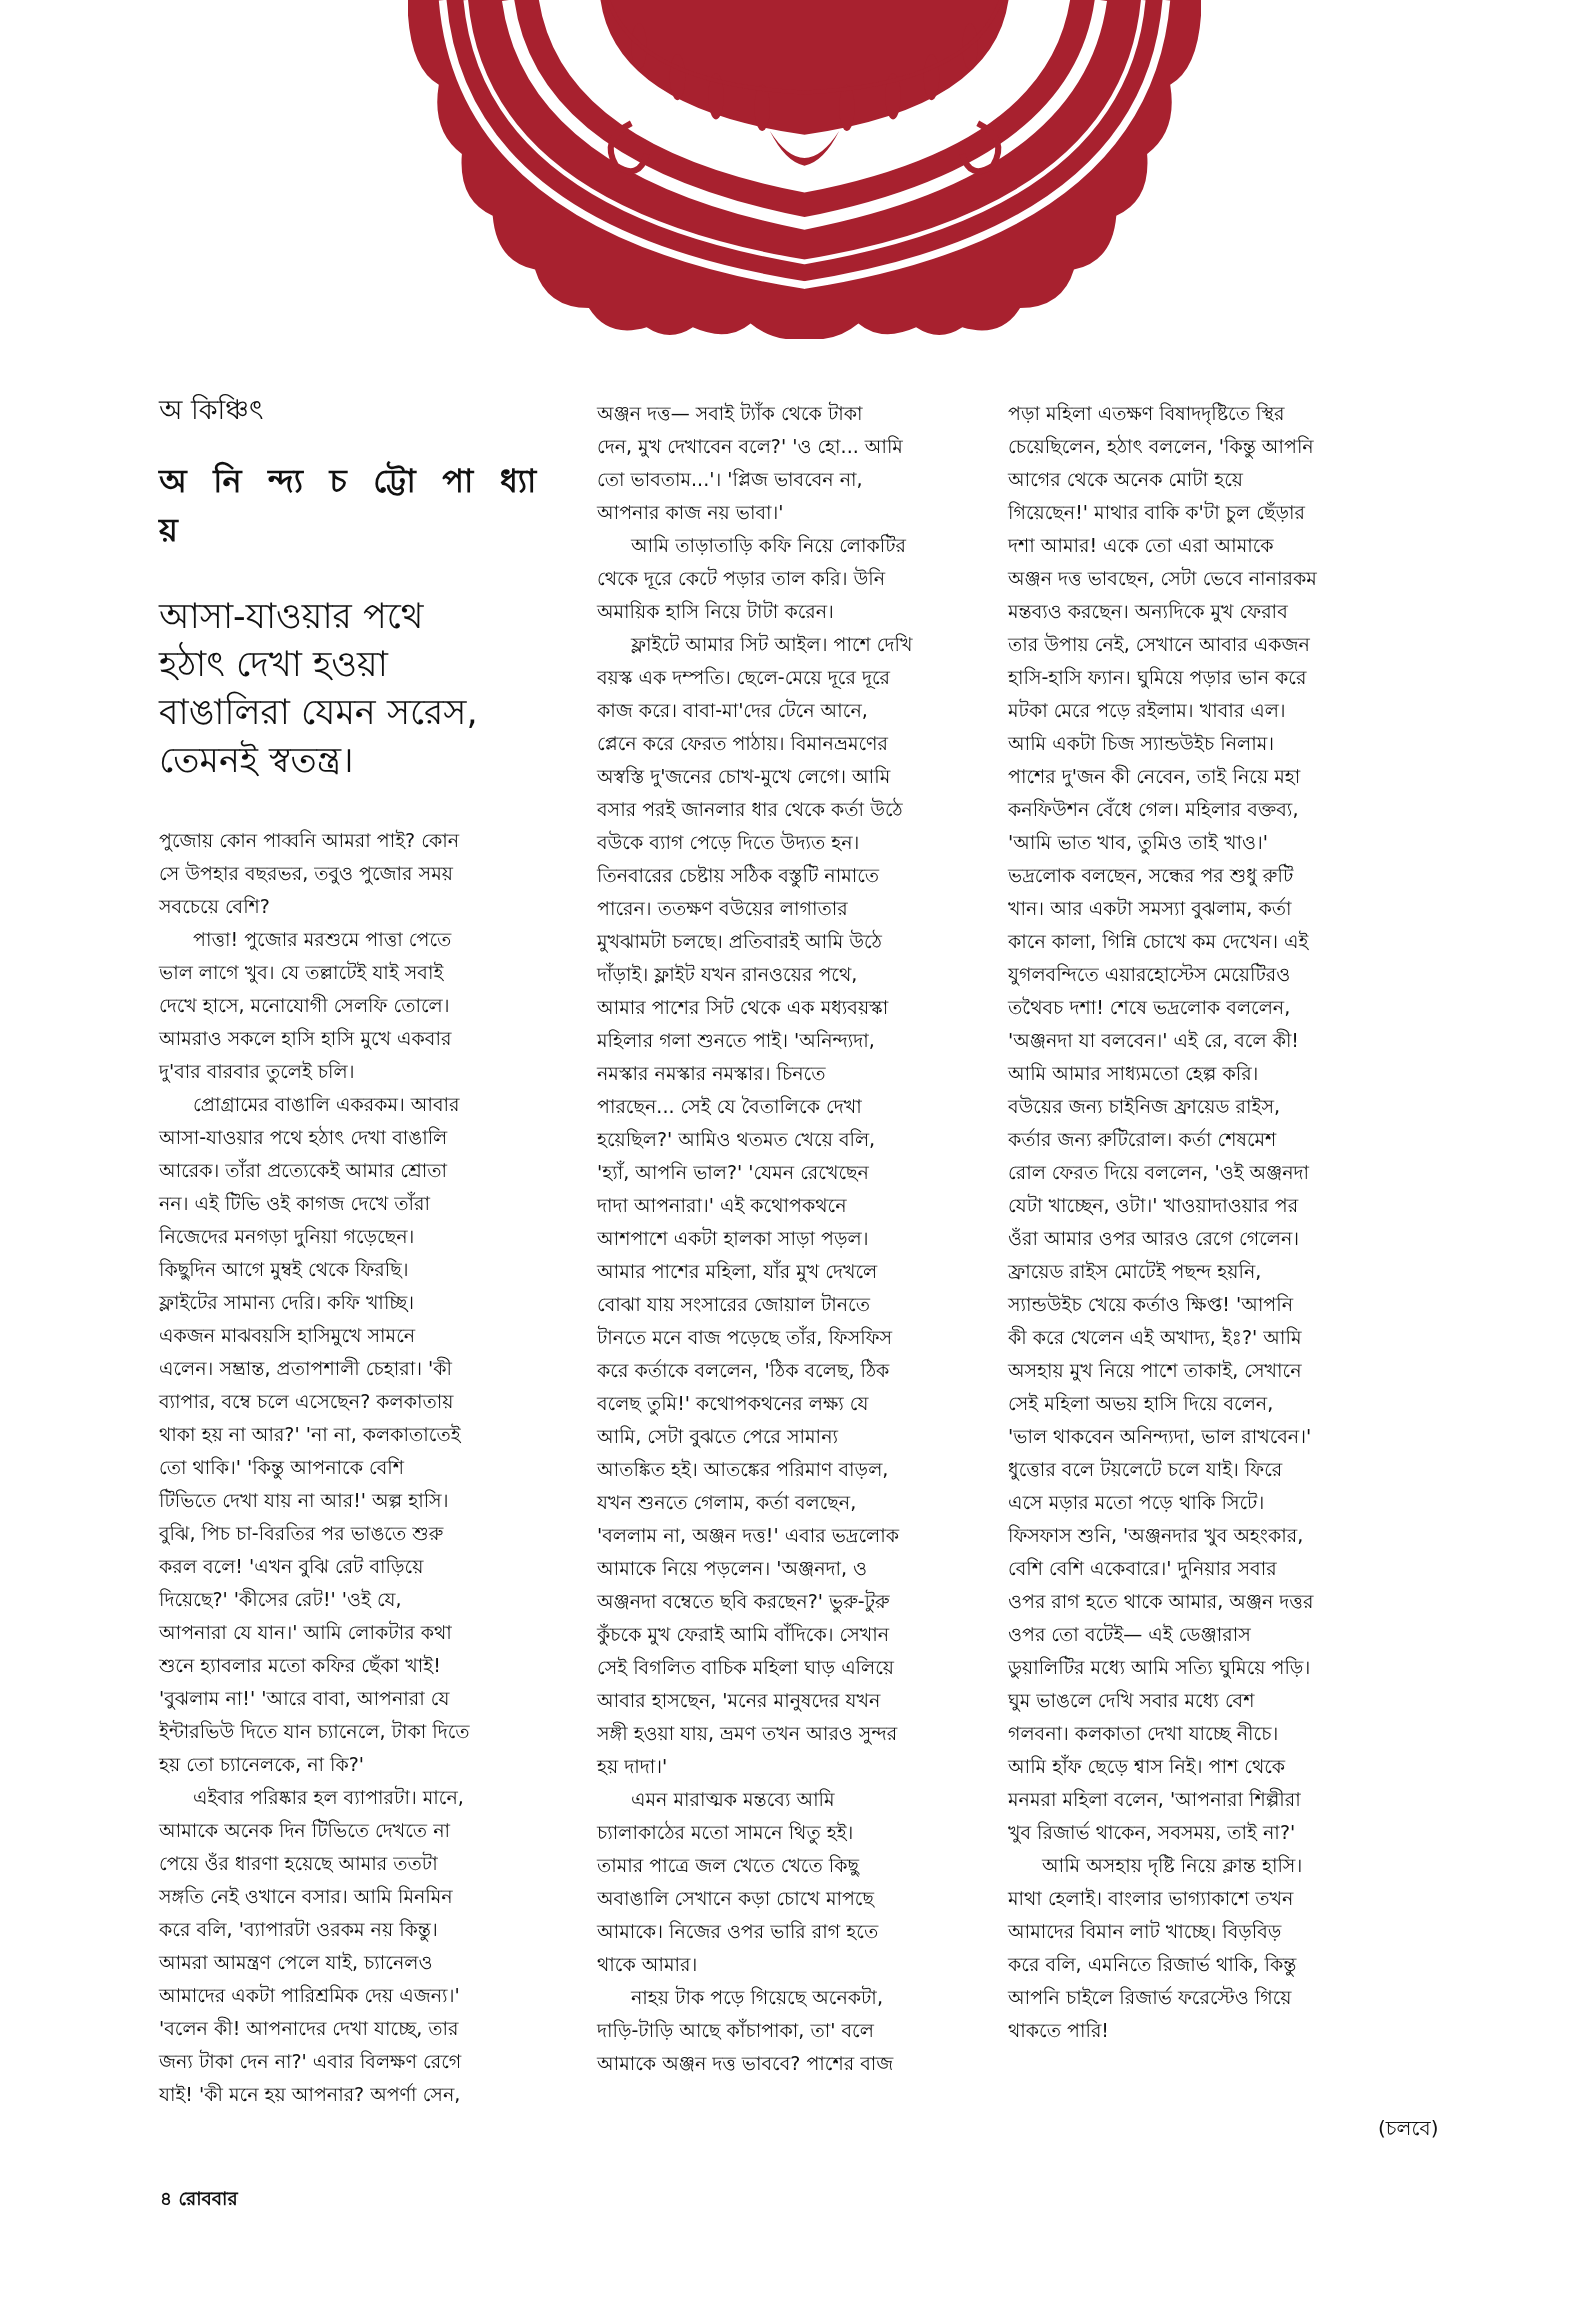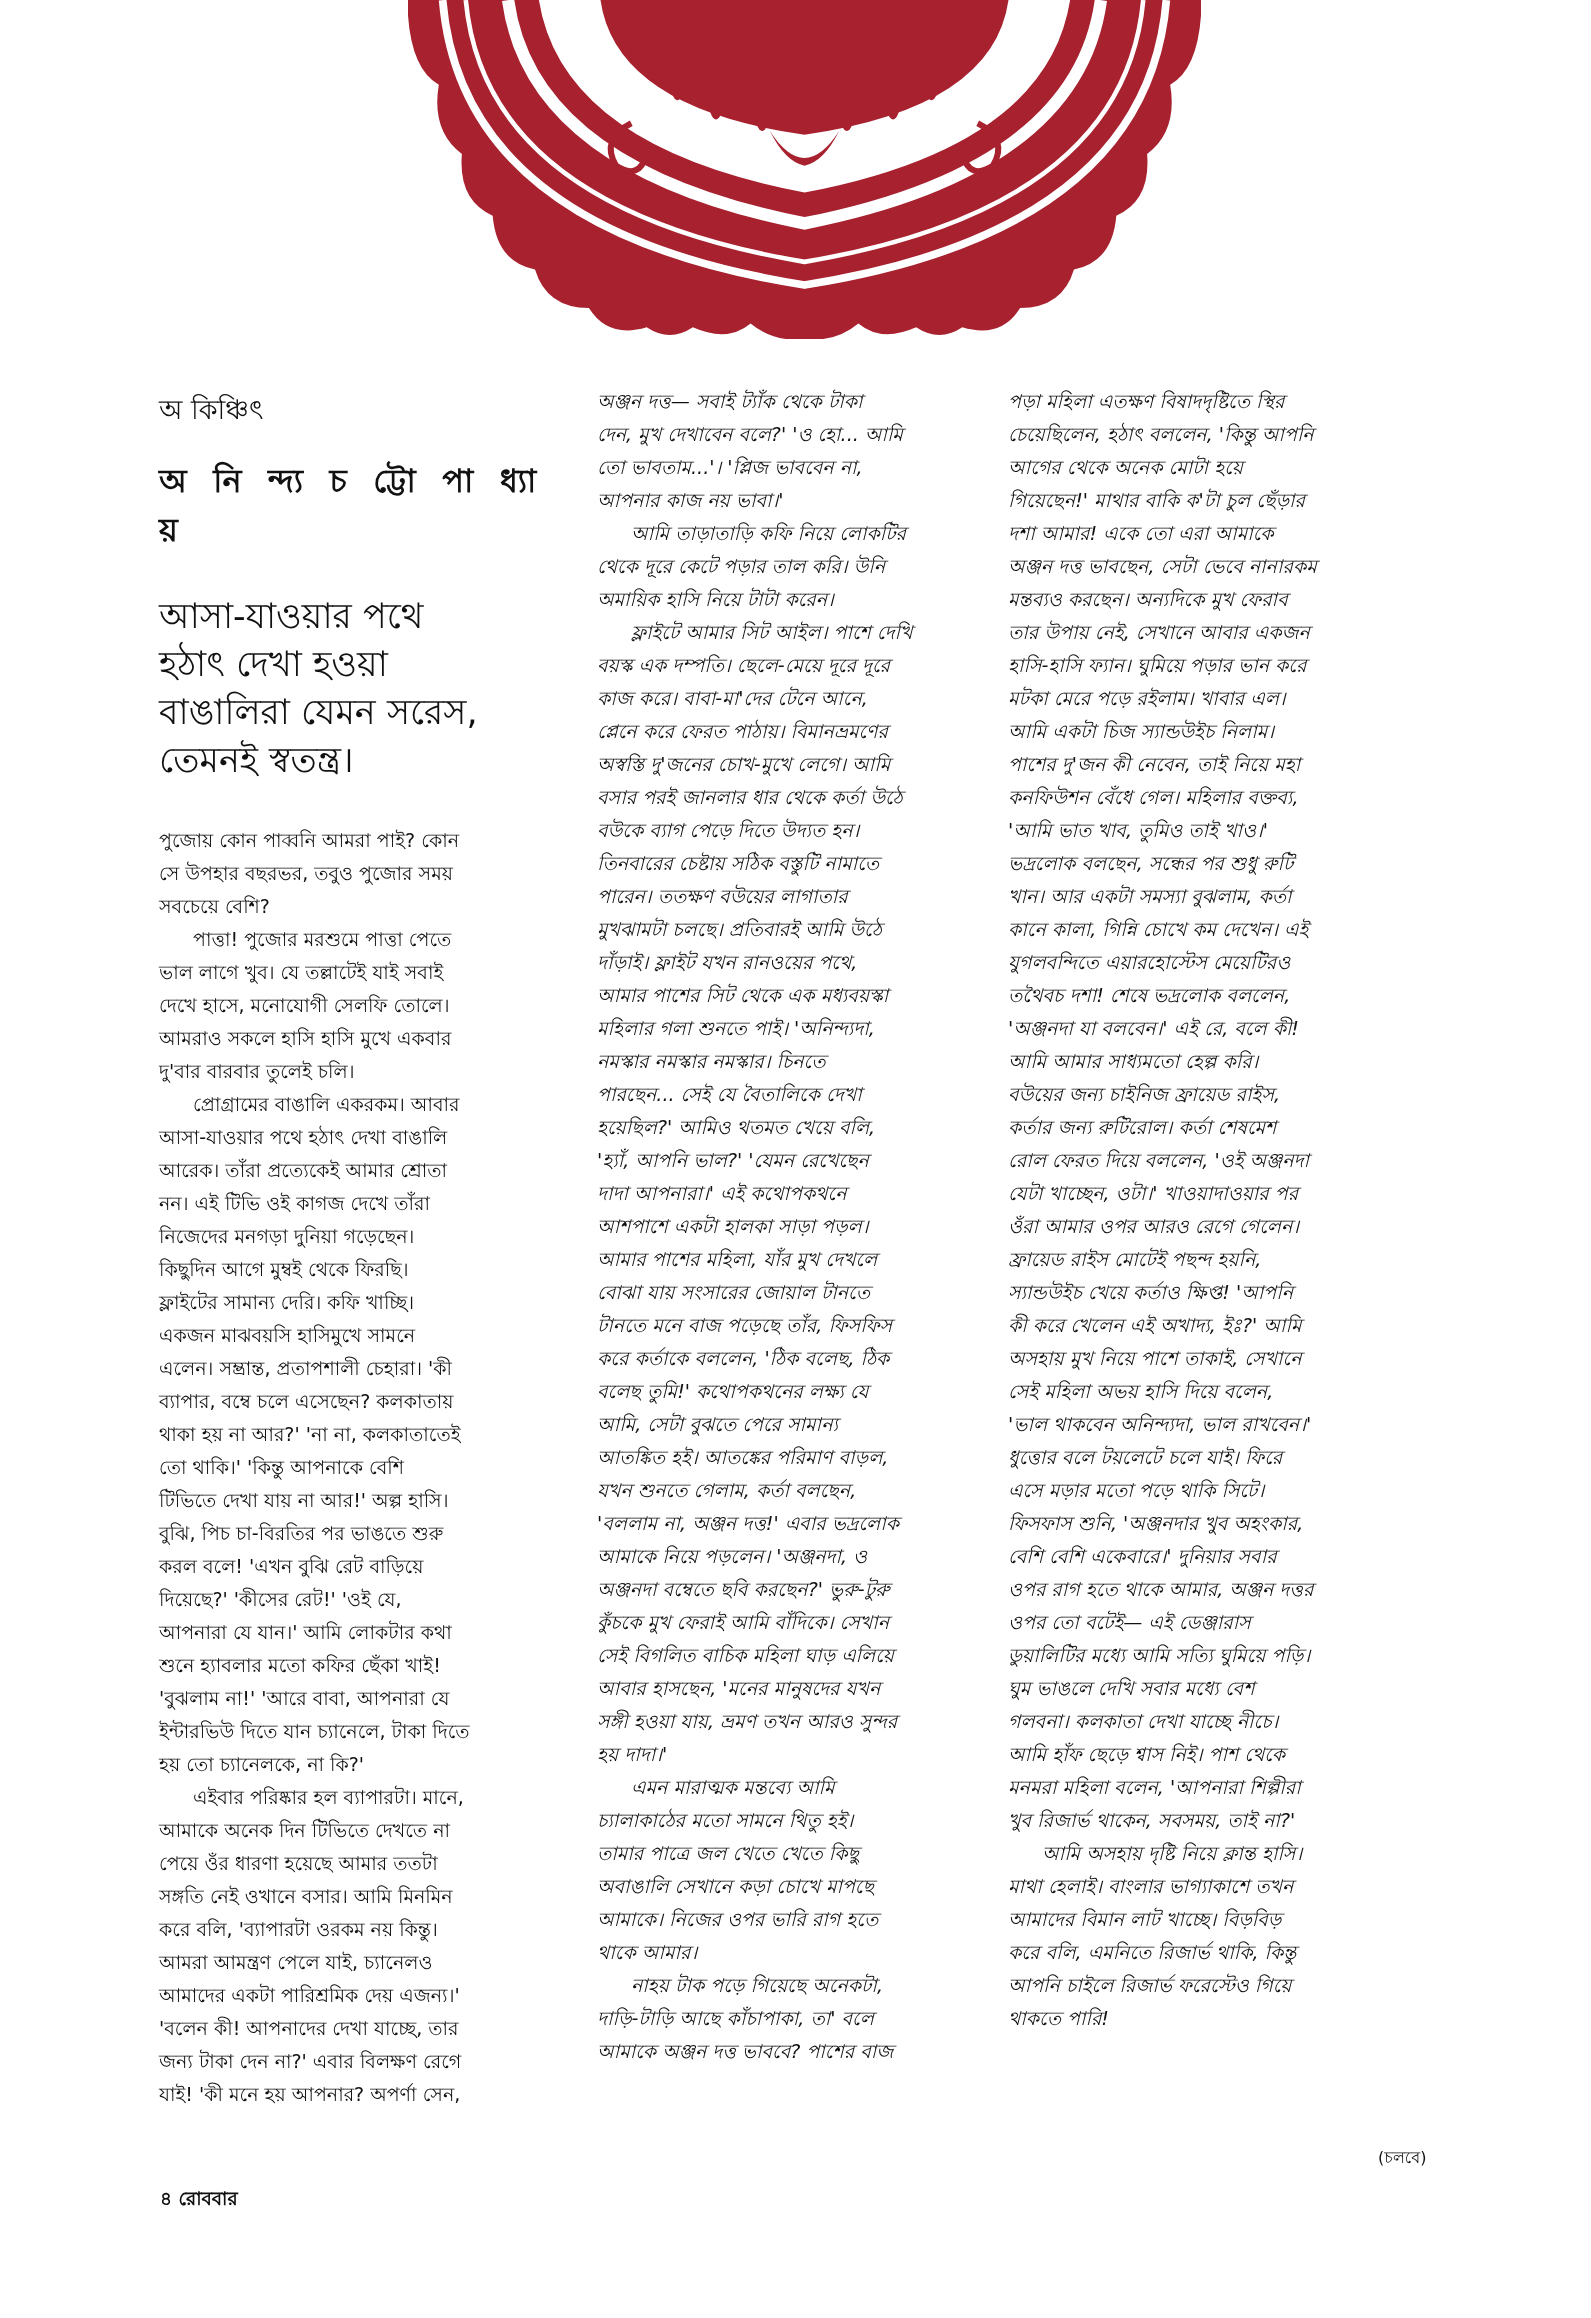--- a/index.html
+++ b/index.html
@@ -10,22 +10,22 @@
   .col-left { left: 159px; width: 408px; }
   .col-mid { left: 597px; width: 408px; }
   .col-right { left: 1008px; width: 416px; }
   .column-name { font-size: 27px; line-height: 49px; margin: 0 0 23px 0; font-weight: normal; }
   .byline { font-size: 32px; line-height: 49px; margin: 0 0 37px 0; letter-spacing: 7.7px; font-weight: bold; }
   .headline { font-size: 35px; line-height: 48px; margin: 0 0 40px 0; font-weight: normal; }
   .headline span { display: block; white-space: nowrap; }
   .lines { margin: 0; padding: 0; }
   .line { display: block; font-size: 19px; line-height: 33px; white-space: nowrap; }
   .line.indent { padding-left: 34px; }
-  .col-mid .lines, .col-right .lines { margin-top: 0; font-style: italic; }
-  .continued { position: absolute; left: 1378px; top: 2113px; font-size: 16px; margin-top: 32px; }
+  .col-mid .lines, .col-right .lines { margin-top: 12px; }
+  .continued { position: absolute; left: 1378px; top: 2113px; font-size: 20px; }
   .footer { position: absolute; left: 160px; top: 2185px; font-size: 18.5px; font-weight: bold; }
 </style>
 </head>
 <body>
 
 <svg class="motif" viewBox="0 0 1030 440" xmlns="http://www.w3.org/2000/svg">
   <g id="motif-group" fill="#a8212f">
 
     <path d="M 0 0 L 1030 0 L 1030 20
              Q 1025 90 990 110 Q 1000 170 960 200 Q 965 260 920 280 Q 915 340 865 350

